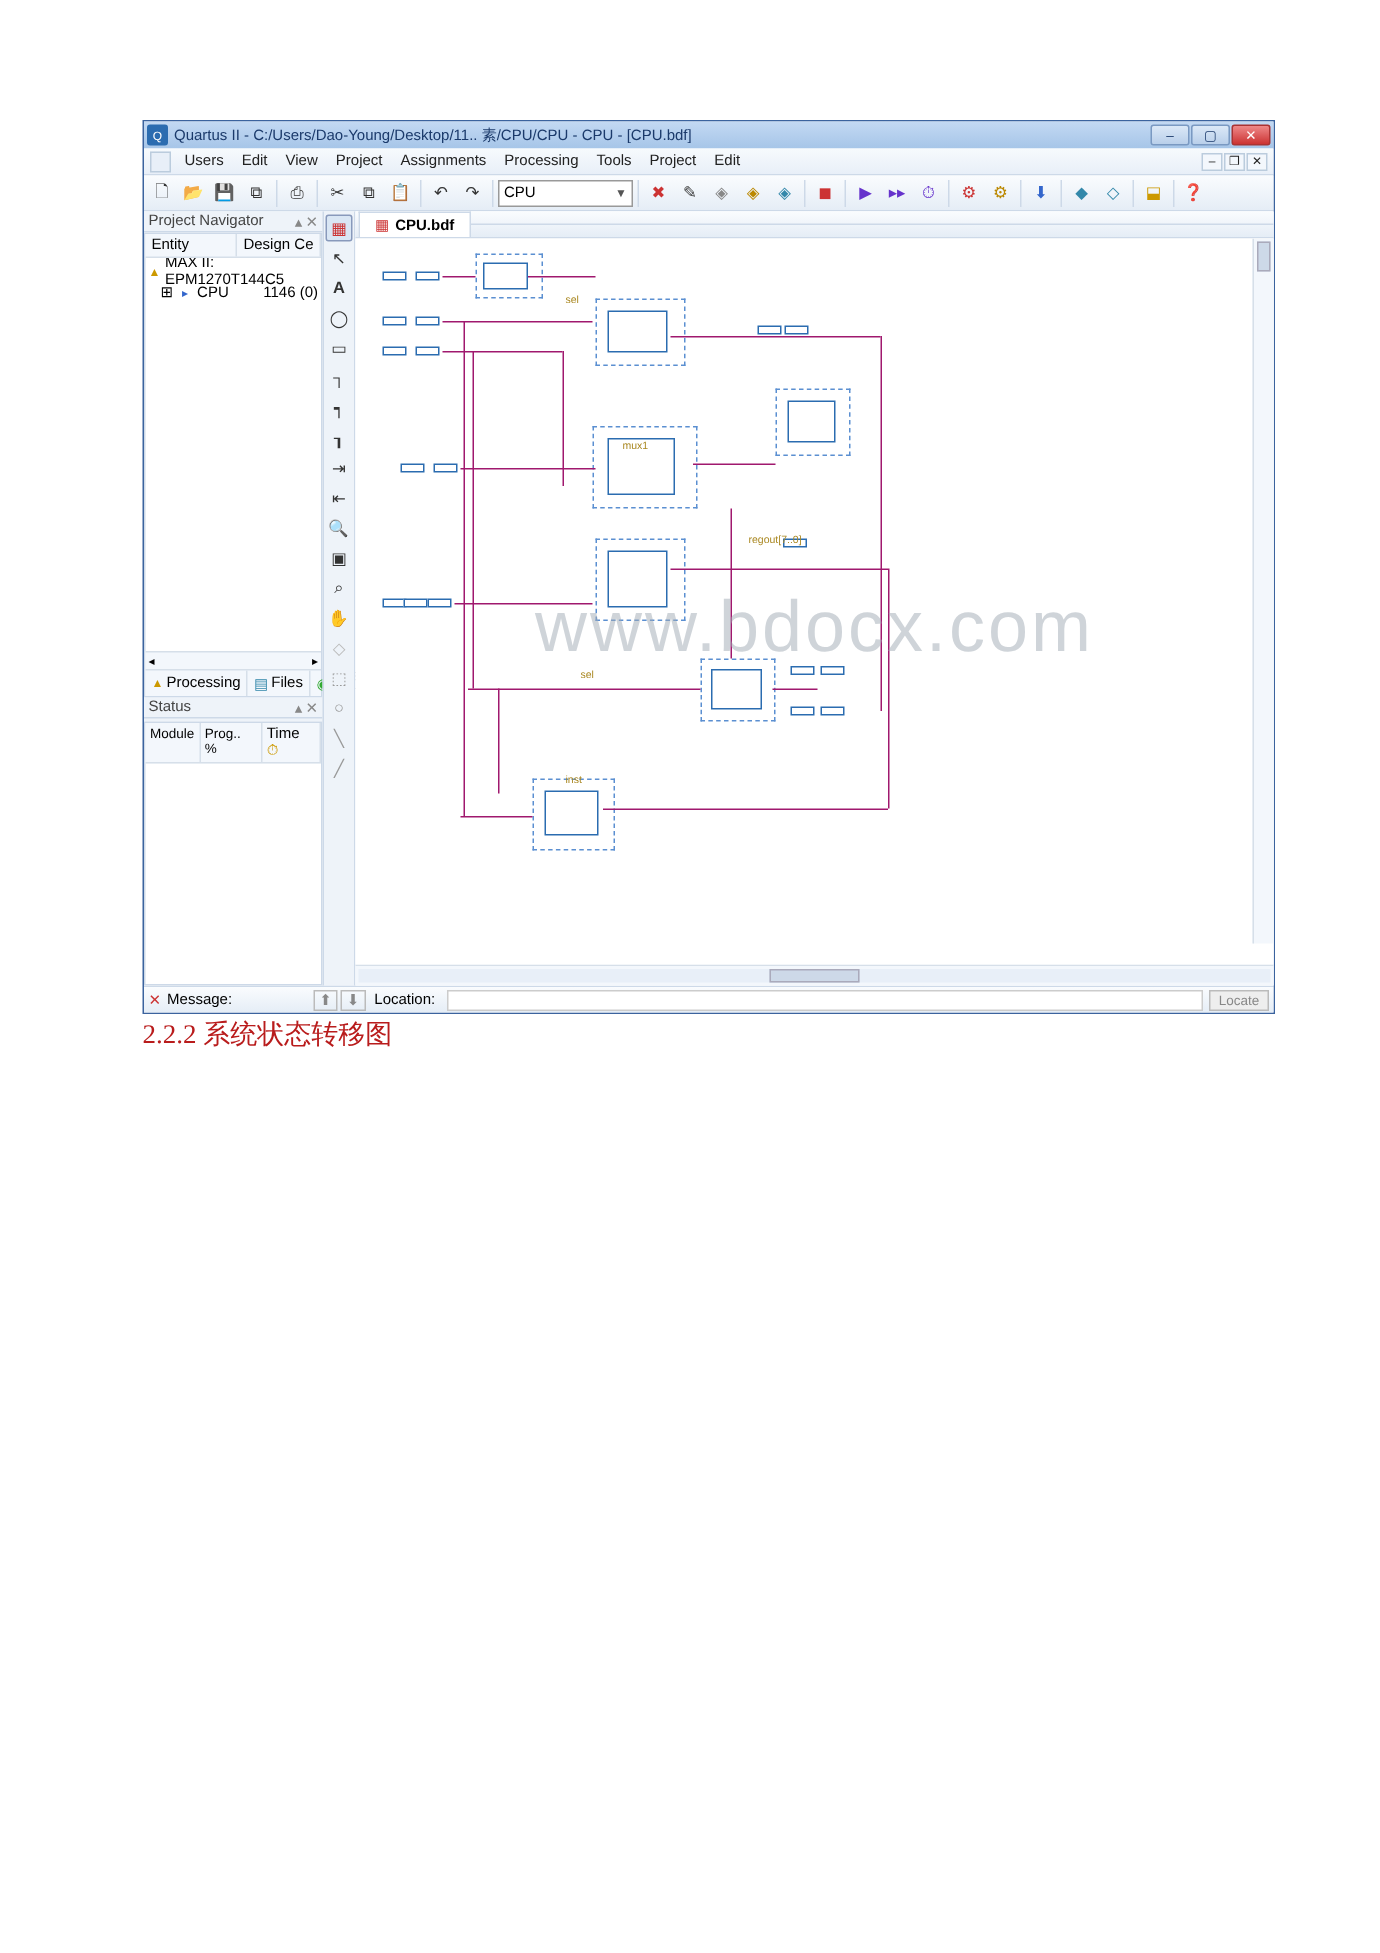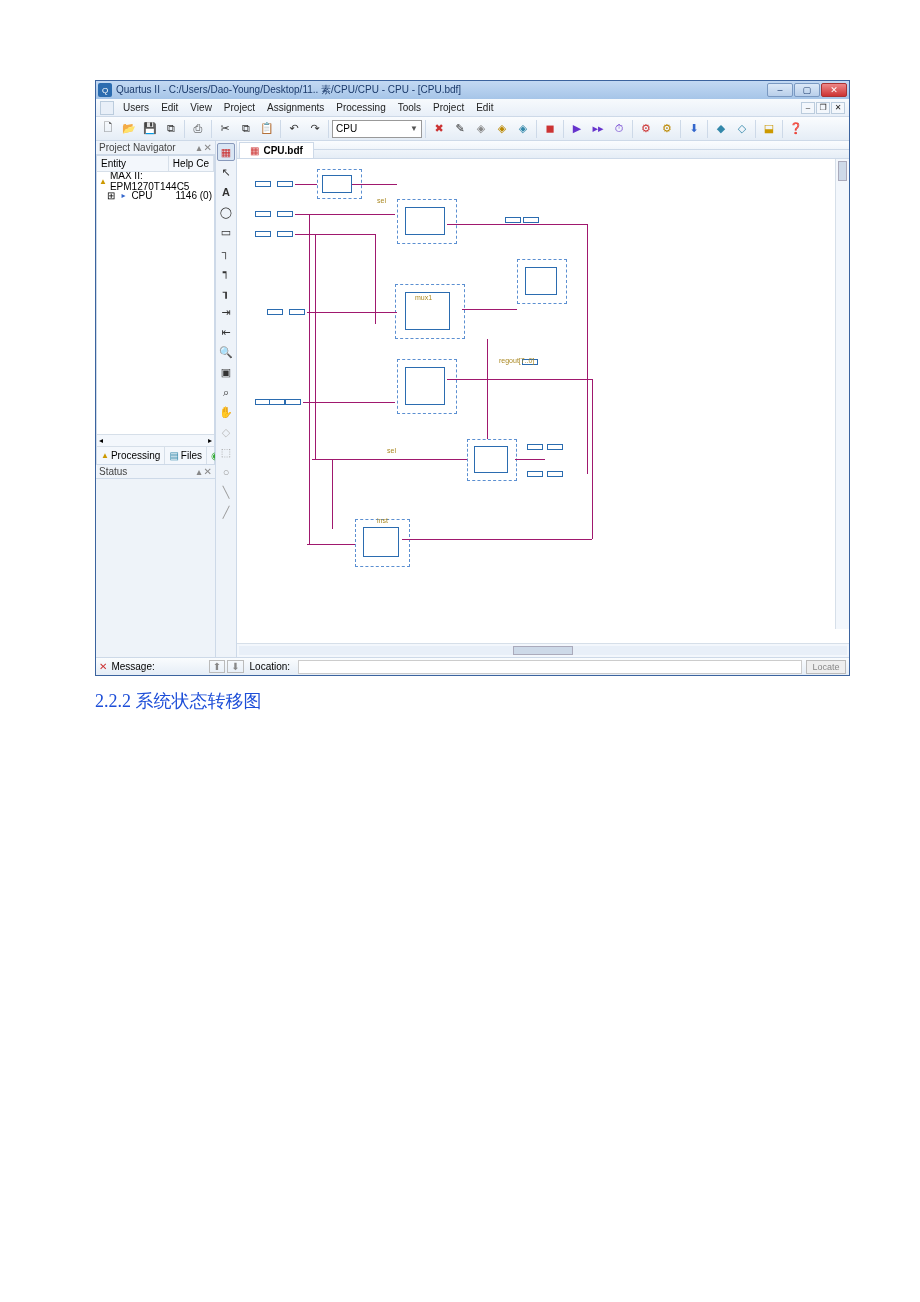--- a/index.html
+++ b/index.html
@@ -52,21 +52,21 @@
   .canvsbv{position:absolute;right:0;top:0;bottom:14px;width:14px;background:#f3f7fc;border-left:1px solid #d6dfe9}
   .canvsbv .thumb{position:absolute;top:2px;left:2px;right:2px;height:20px;background:#cdd9e8;border:1px solid #aab}
   .msgbar{height:18px;background:linear-gradient(#fafcfe,#e5edf6);border-top:1px solid #cdd9e8;display:flex;align-items:center;font-size:9px;padding:0 3px}
   .msgbar label{margin-right:4px}
   .msgbar .locbox{flex:1;height:14px;border:1px solid #ccc;background:#fff;margin-left:4px}
   .msgbar .locbtn{width:40px;height:14px;border:1px solid #bbb;background:#eee;margin-left:4px;font-size:9px;display:flex;align-items:center;justify-content:center;color:#888}
   .statusbar{height:18px;background:linear-gradient(#fafcfe,#e5edf6);border-top:1px solid #cdd9e8;display:flex;align-items:center;font-size:9px;padding:0 4px;color:#333}
   .statusbar .cell{border-left:1px solid #cdd9e8;padding:0 8px;height:100%;display:flex;align-items:center}
   .statusbar .sp{flex:1}
   .wm{position:absolute;left:50%;top:50%;transform:translate(-50%,-10px);font:48px Arial;color:rgba(160,170,180,.5);letter-spacing:2px;pointer-events:none}
-  .caption{margin-top:12px;font:18px/1.5 "SimSun","Songti SC",serif;color:#1d4ed8}
+  .caption{margin-top:0;font:18px/1.5 "SimSun","Songti SC",serif;color:#b91c1c}
   
   .blk{position:absolute;border:1px dashed #5b8fd1}
   .sym{position:absolute;border:1px solid #2b6cb0;background:#fff}
   .pin{position:absolute;width:16px;height:6px;border:1px solid #2b6cb0;background:#fff}
   .lblm{position:absolute;font-size:7px;color:#a82}
   .wire{position:absolute;background:#a0186e}
   .hw{height:1px}
   .vw{width:1px}
 </style>
 </head>
@@ -152,21 +152,21 @@
       <div class="panelhdr">
         <span>Project Navigator</span>
         <span class="pnav">
               <span>▴</span>
               <span>✕</span>
             </span>
       </div>
       <div class="navpanel">
         <div class="navhdr">
           <div style="flex:1">Entity</div>
-          <div>Help Ce</div>
+          <div>Design Ce</div>
         </div>
         <div class="navtree">
           <div class="row">
                 <span class="tri">▲</span>
                 <span>MAX II: EPM1270T144C5</span>
               </div>
           <div class="row" style="padding-left:8px">
                 <span>⊞</span>
                 <span class="chip" style="color:#36c">▸</span>
                 <span>CPU</span>
@@ -193,20 +193,28 @@
               </div>
         </div>
       </div>
 
       <div class="panelhdr">
         <span>Status</span>
         <span class="pnav">
               <span>▴</span>
               <span>✕</span>
             </span>
+      </div>
+      <div class="statuspanel">
+        <div class="stathdr">
+          <div style="flex:1">Module</div>
+          <div>Prog.. %</div>
+          <div><span>Time </span><span style="color:#c90">⏱</span></div>
+        </div>
+        <div style="flex:1"></div>
       </div>
     </div>
 
     <div class="toolstrip">
       <div class="tsbtn sel" style="color:#c33">▦</div>
       <div class="tsbtn">↖</div>
       <div class="tsbtn" style="font-weight:bold">A</div>
       <div class="tsbtn">◯</div>
       <div class="tsbtn">▭</div>
       <div class="tsbtn">┐</div>
@@ -294,20 +302,21 @@
         <div class="wire vw" style="left:78px;top:75px;height:225px"></div>
         <div class="wire vw" style="left:138px;top:75px;height:90px"></div>
         <div class="wire vw" style="left:350px;top:65px;height:250px"></div>
         <div class="wire vw" style="left:250px;top:180px;height:100px"></div>
         <div class="wire vw" style="left:355px;top:220px;height:160px"></div>
         <div class="wire vw" style="left:95px;top:300px;height:70px"></div>
 
         <div class="canvsbv">
               <div class="thumb"></div>
             </div>
+        <div class="wm">www.bdocx.com</div>
       </div>
       <div class="canvsb">
             <div class="track">
               <div class="thumb"></div>
             </div>
           </div>
     </div>
   </div>
 
   <div class="msgbar">

